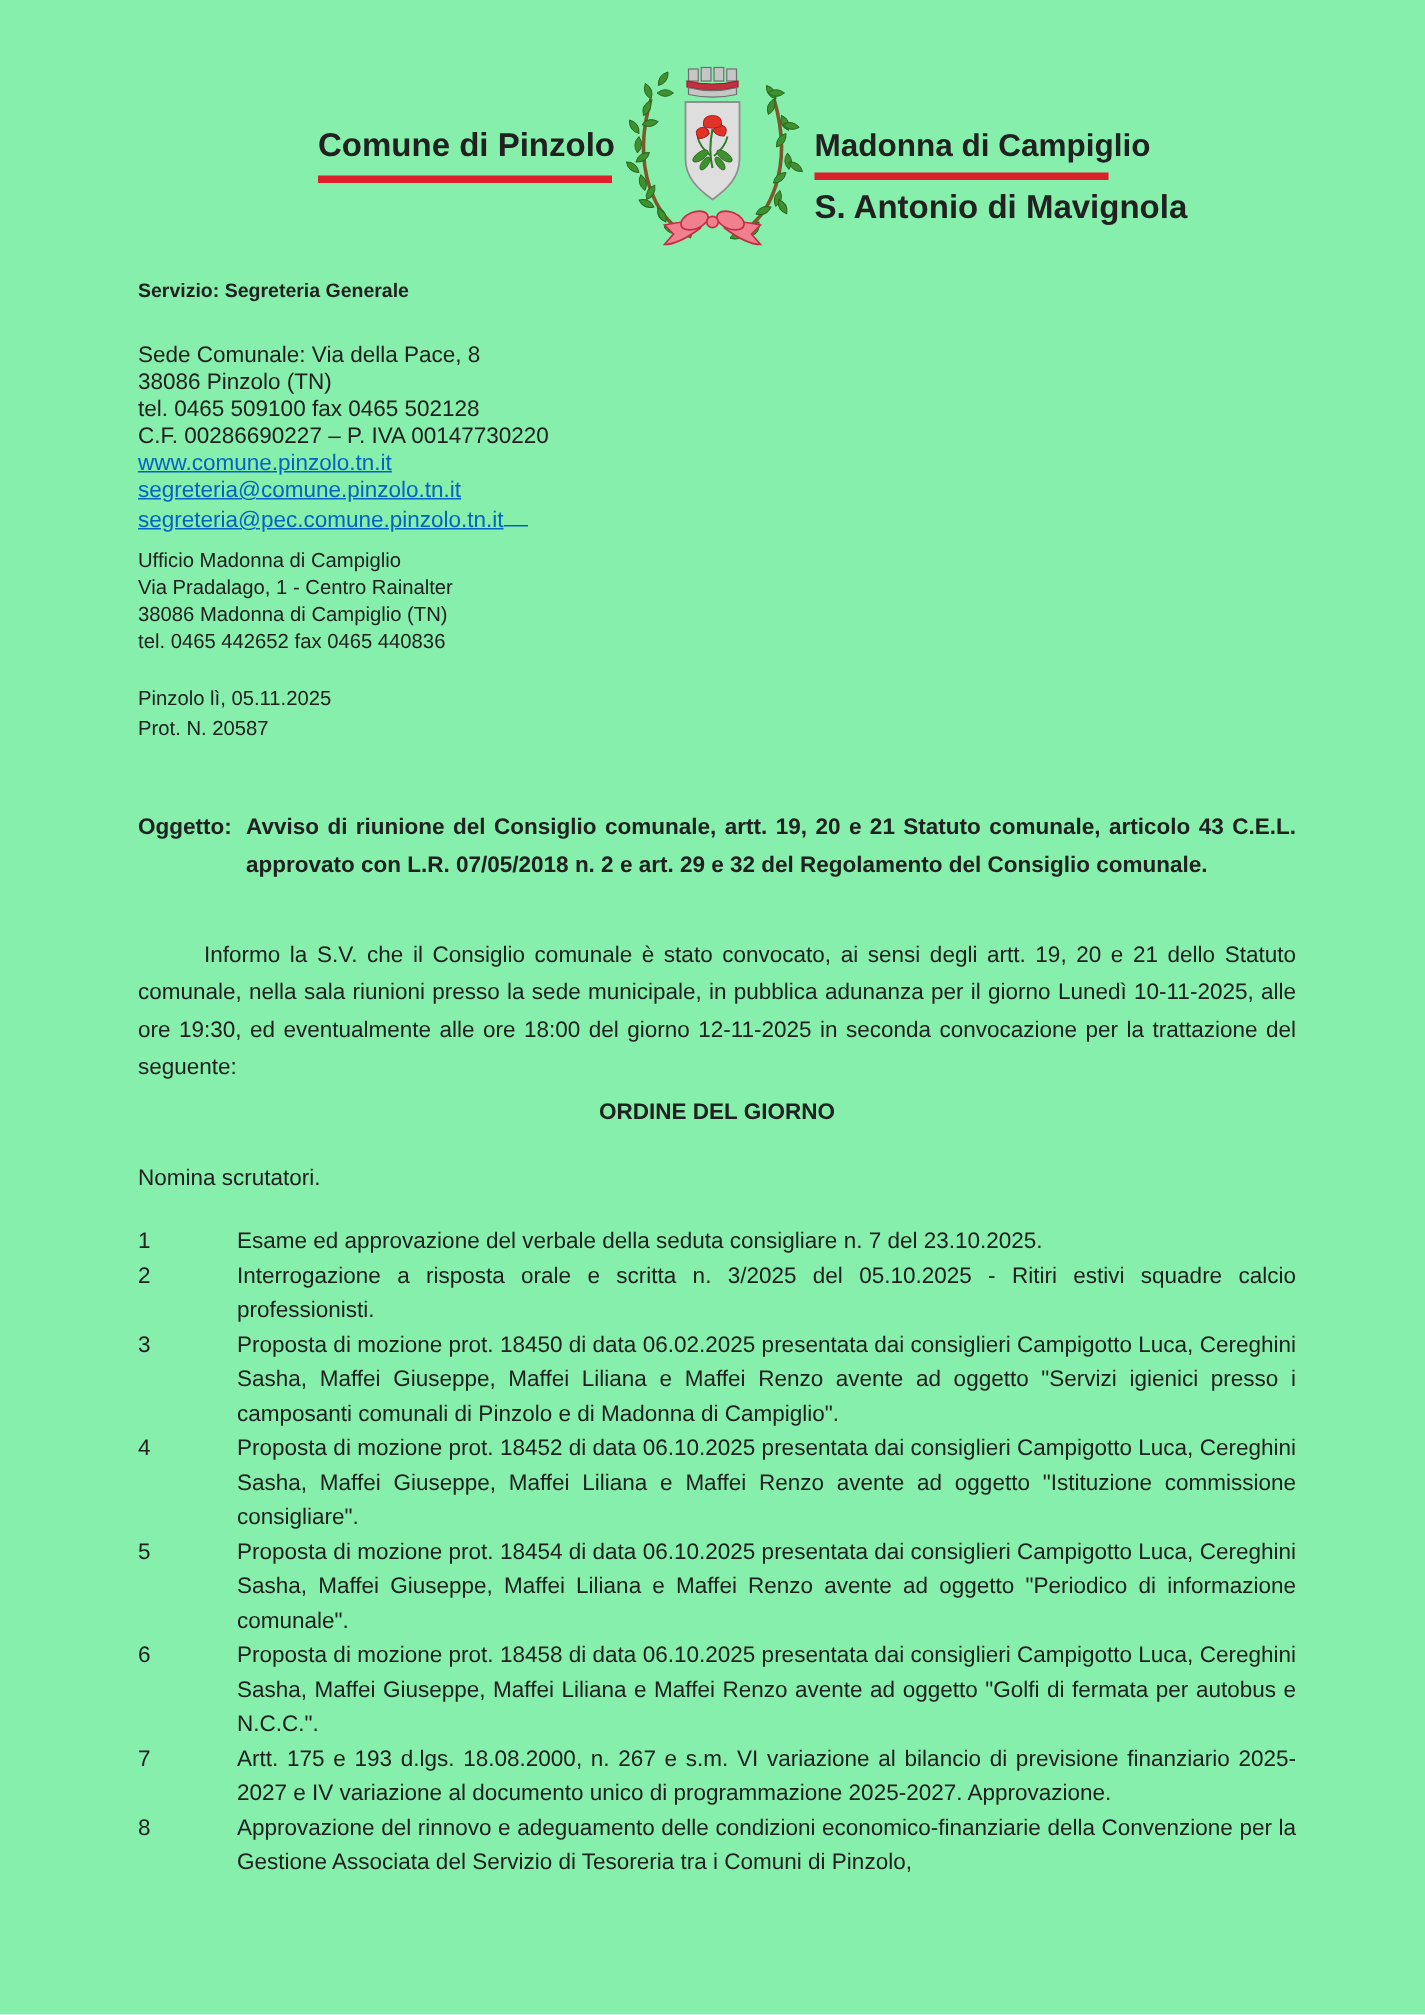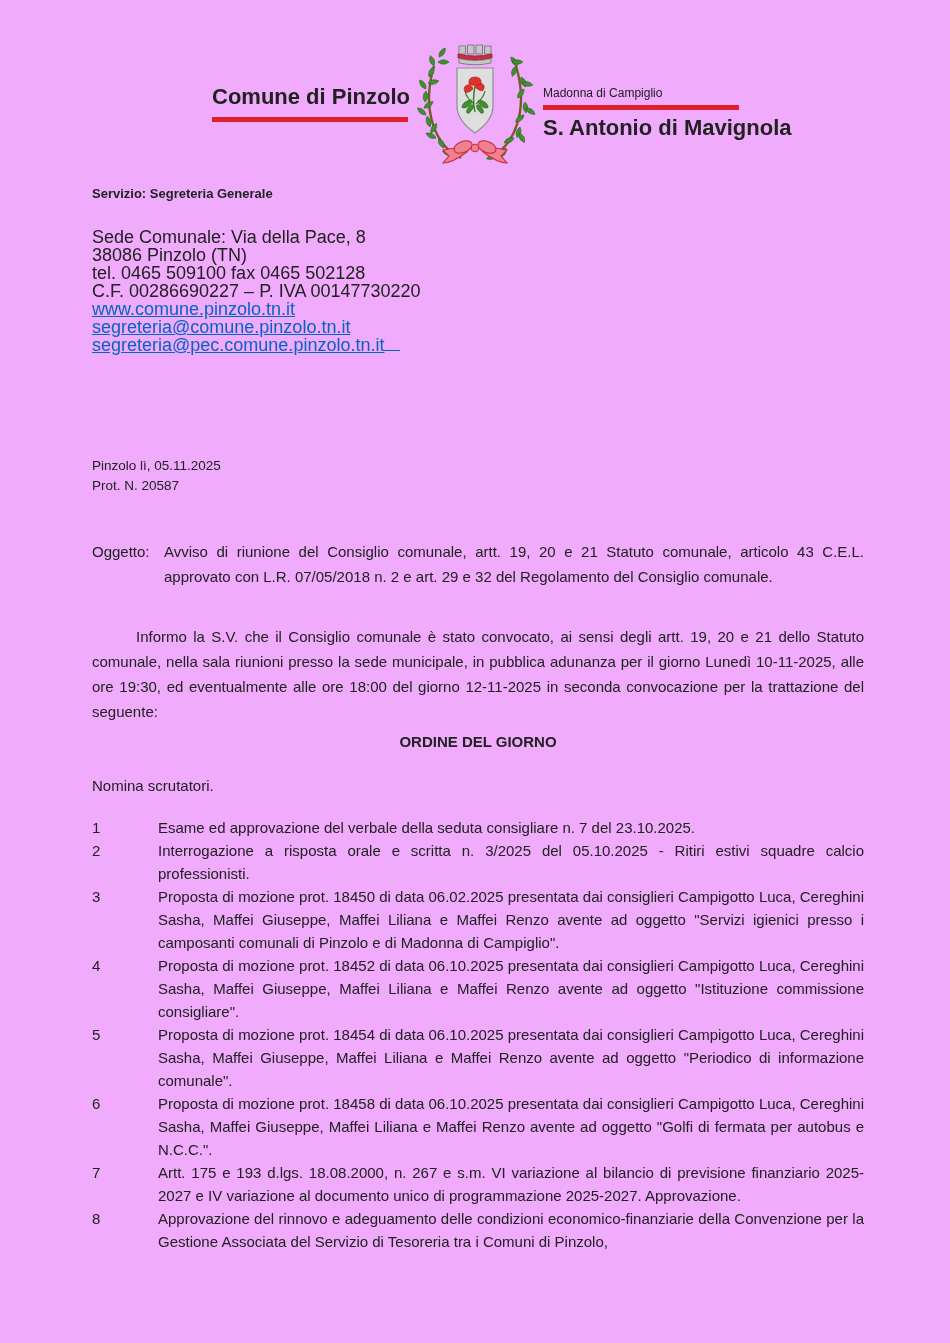--- a/index.html
+++ b/index.html
@@ -1,45 +1,45 @@
 <!DOCTYPE html>
 <html><head>
 <meta charset="utf-8">
 <style>
   html,body{margin:0;padding:0;background:#fff;}
   body{
     width:950px;height:1343px;position:relative;
     font-family:"Liberation Sans",sans-serif;color:#212121;
     -webkit-font-smoothing:antialiased;
   }
-  .page{position:absolute;inset:0;background:#f0abfc;overflow:hidden;}
+  .page{position:absolute;inset:0;background:#86efac;overflow:hidden;}
 
   
   .hdr-left{position:absolute;left:212px;top:84px;width:196px;}
   .hdr-left .title{font-size:22px;font-weight:bold;letter-spacing:0;white-space:nowrap;}
   .redline{height:5px;background:#dd1f2c;margin-top:7px;}
   .crest{position:absolute;left:413px;top:38px;width:124px;height:130px;}
   .hdr-right{position:absolute;left:543px;top:86px;width:196px;}
-  .hdr-right .title1{font-size:12px;font-weight:normal;white-space:nowrap;}
+  .hdr-right .title1{font-size:21px;font-weight:bold;white-space:nowrap;}
   .hdr-right .redline{margin-top:5px;margin-bottom:5px;}
   .hdr-right .title2{font-size:22px;font-weight:bold;white-space:nowrap;}
 
   
   .svc{position:absolute;left:92px;top:186px;font-size:13px;font-weight:bold;}
-  .office-a{position:absolute;left:92px;top:228px;font-size:18px;line-height:18px;}
+  .office-a{position:absolute;left:92px;top:228px;font-size:15px;line-height:18px;}
   .office-b{position:absolute;left:92px;top:365px;font-size:13.5px;line-height:18px;}
   .office-a a,.links a{color:#0563c1;}
   .links{display:block;}
   .links a{display:block;line-height:18px;}
   .link-tail{display:inline-block;width:16px;border-bottom:1px solid #0563c1;height:14px;vertical-align:baseline;}
   .dateblock{position:absolute;left:92px;top:456px;font-size:13.5px;line-height:20px;}
 
   
   .subject{position:absolute;left:92px;top:539px;width:772px;display:flex;
-    font-size:15px;font-weight:normal;line-height:25px;}
+    font-size:15px;font-weight:bold;line-height:25px;}
   .subject .lbl{width:72px;flex:0 0 72px;}
   .subject .txt{flex:1;text-align:justify;}
 
   .intro{position:absolute;left:92px;top:624px;width:772px;font-size:15px;
     line-height:25px;text-align:justify;text-indent:44px;}
 
   .odg{position:absolute;left:92px;top:733px;width:772px;text-align:center;
     font-size:15px;font-weight:bold;}
   .preamble{position:absolute;left:92px;top:777px;width:772px;font-size:15px;}
 
@@ -150,20 +150,28 @@
         <div>tel. 0465 509100 fax 0465 502128</div>
         <div>C.F. 00286690227 – P. IVA 00147730220</div>
       </div>
     <span class="links" id="main-office-links">
         <a href="#">www.comune.pinzolo.tn.it</a>
         <a href="#">segreteria@comune.pinzolo.tn.it</a>
         <a href="#">segreteria@pec.comune.pinzolo.tn.it<span class="link-tail"></span></a>
       </span>
   </div>
 
+  <div class="office-b">
+    <div id="branch-office-lines">
+        <div>Ufficio Madonna di Campiglio</div>
+        <div>Via Pradalago, 1 - Centro Rainalter</div>
+        <div>38086 Madonna di Campiglio (TN)</div>
+        <div>tel. 0465 442652 fax 0465 440836</div>
+      </div>
+  </div>
 
   <div class="dateblock">
     <div>Pinzolo lì, 05.11.2025</div>
     <div>Prot. N. 20587</div>
   </div>
 
   <div class="subject">
     <div class="lbl">Oggetto:</div>
     <div class="txt">Avviso di riunione del Consiglio comunale, artt. 19, 20 e 21 Statuto comunale, articolo 43 C.E.L. approvato con L.R. 07/05/2018 n. 2 e art. 29 e 32 del Regolamento del Consiglio comunale.</div>
   </div>

